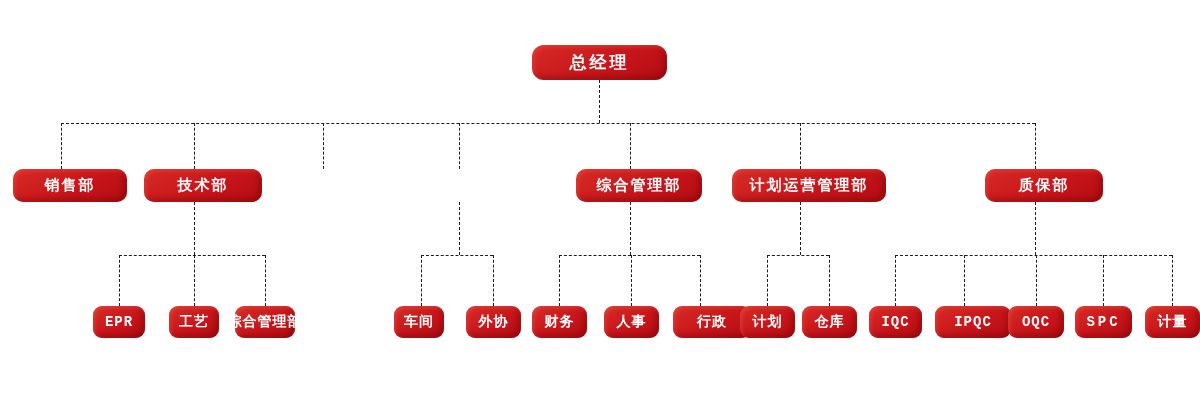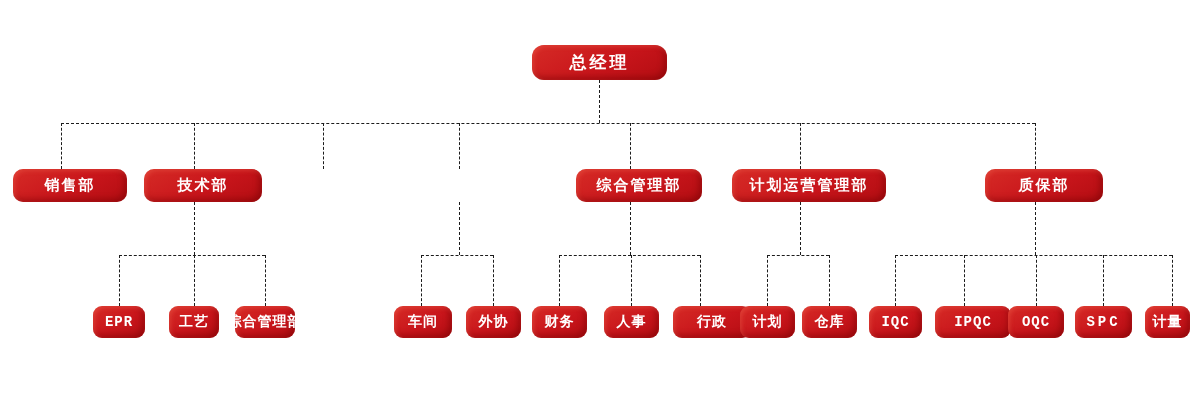--- a/index.html
+++ b/index.html
@@ -89,29 +89,29 @@
   <div class="node lv2" style="left:4px;top:169px;width:114px">销售部</div>
   <div class="node lv2" style="left:135px;top:169px;width:118px">技术部</div>
   <div class="node lv2" style="left:567px;top:169px;width:126px">综合管理部</div>
   <div class="node lv2" style="left:723px;top:169px;width:154px">计划运营管理部</div>
   <div class="node lv2" style="left:976px;top:169px;width:118px">质保部</div>
 
   <div class="node lv3" style="left:93px;top:306px;width:52px">EPR</div>
   <div class="node lv3" style="left:169px;top:306px;width:50px">工艺</div>
   <div class="node lv3" style="left:235px;top:306px;width:60px">综合管理部</div>
 
-  <div class="node lv3" style="left:394px;top:306px;width:58px">车间</div>
+  <div class="node lv3" style="left:394px;top:306px;width:50px">车间</div>
   <div class="node lv3" style="left:466px;top:306px;width:55px">外协</div>
 
   <div class="node lv3" style="left:532px;top:306px;width:55px">财务</div>
   <div class="node lv3" style="left:604px;top:306px;width:55px">人事</div>
   <div class="node lv3" style="left:673px;top:306px;width:78px">行政</div>
 
   <div class="node lv3" style="left:740px;top:306px;width:55px">计划</div>
   <div class="node lv3" style="left:802px;top:306px;width:55px">仓库</div>
 
   <div class="node lv3" style="left:869px;top:306px;width:53px">IQC</div>
   <div class="node lv3" style="left:935px;top:306px;width:76px">IPQC</div>
   <div class="node lv3" style="left:1008px;top:306px;width:56px">OQC</div>
   <div class="node lv3" style="left:1075px;top:306px;width:57px; letter-spacing:3px">SPC</div>
-  <div class="node lv3" style="left:1145px;top:306px;width:45px">计量</div>
+  <div class="node lv3" style="left:1145px;top:306px;width:55px">计量</div>
 
 </div>
 
 </body></html>

